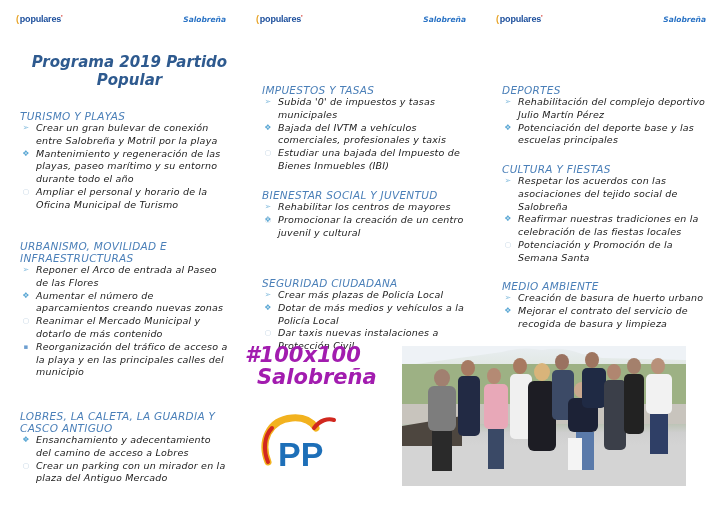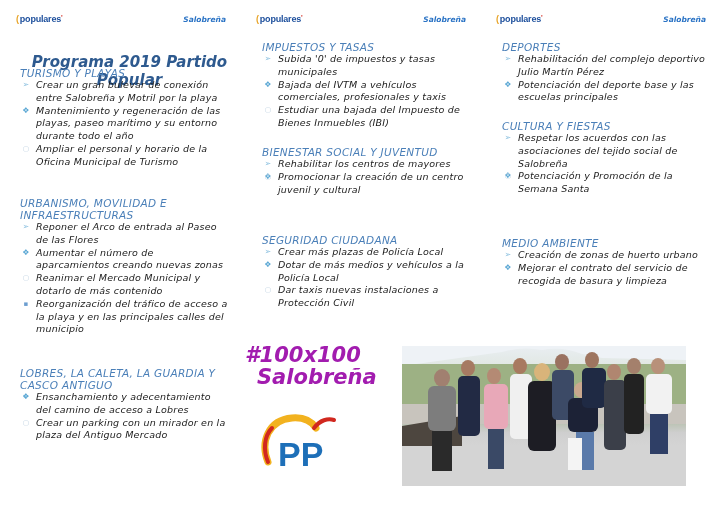--- a/index.html
+++ b/index.html
@@ -6,21 +6,21 @@
   html, body { width:720px; height:509px; background:#ffffff; overflow:hidden; }
   body { font-family: "DejaVu Sans", sans-serif; color:#1a1a1a; position:relative; }
   .panel { position:absolute; top:0; height:509px; width:240px; }
   .p1 { left:0; } .p2 { left:240px; } .p3 { left:480px; }
   .hdr { position:absolute; top:14px; left:16px; right:14px; height:14px; }
   .logo { position:absolute; left:0; top:0; font-family:"Liberation Sans", sans-serif; font-weight:bold; font-size:9px; color:#1d4f9c; letter-spacing:-0.2px; }
   .logo .paren { color:#e8a52a; font-weight:bold; margin-right:1px; }
   .logo .tick { color:#d4291f; font-size:7px; vertical-align:top; }
   .town { position:absolute; right:0; top:1px; font-style:italic; font-weight:bold; font-size:7.5px; color:#2a73c5; }
   .prog-title { position:absolute; left:29px; right:10px; top:42px; text-align:center; font-style:italic; font-weight:bold; font-size:15px; color:#2e5a8f;margin-top:11px; }
-  .sec { position:absolute; left:20px; right:12px; }
+  .sec { position:absolute; left:20px; right:12px;margin-top:43px; }
   .p2 .sec, .p3 .sec { left:22px; }
   .sec-title { font-style:italic; font-size:10.5px; color:#4a7fb8; letter-spacing:0.3px; line-height:12px; }
   .items { list-style:none; }
   .items li { position:relative; padding-left:16px; font-style:italic; font-size:9.5px; line-height:12.8px; color:#1a1a1a; letter-spacing:0.2px; }
   .bul { position:absolute; left:0; top:0; width:12px; text-align:center; font-style:normal; font-size:8px; color:#7fb2d9; }
   .bul.arrow { color:#8cc0e0; }
   .bul.diamond { color:#5aa7d4; }
   .bul.circle { color:#c9d9e6; font-size:8px; }
   .bul.square { color:#6c9ed0; font-size:7px; }
   .hashtag { position:absolute; left:245px; top:344px; font-style:italic; font-weight:bold; font-size:21px; color:#a21caf; line-height:22px; }
@@ -112,29 +112,29 @@
     <ul class="items">
       <li><span class="bul arrow">➢</span><span>Rehabilitación del complejo deportivo Julio Martín Pérez</span></li>
       <li><span class="bul diamond">❖</span><span>Potenciación del deporte base y las escuelas principales</span></li>
     </ul>
   </div>
 
   <div class="sec" style="top:120px">
     <div class="sec-title">CULTURA Y FIESTAS</div>
     <ul class="items">
       <li><span class="bul arrow">➢</span><span>Respetar los acuerdos con las asociaciones del tejido social de Salobreña</span></li>
-      <li><span class="bul diamond">❖</span></li>
+      <li><span class="bul diamond">❖</span><span>Reafirmar nuestras tradiciones en la celebración de las fiestas locales</span></li>
       <li><span class="bul circle">○</span><span>Potenciación y Promoción de la Semana Santa</span></li>
     </ul>
   </div>
 
   <div class="sec" style="top:237px">
     <div class="sec-title">MEDIO AMBIENTE</div>
     <ul class="items">
-      <li><span class="bul arrow">➢</span><span>Creación de zonas de huerto urbano</span></li>
+      <li><span class="bul arrow">➢</span><span>Creación de basura de huerto urbano</span></li>
       <li><span class="bul diamond">❖</span><span>Mejorar el contrato del servicio de recogida de basura y limpieza</span></li>
     </ul>
   </div>
 </div>
 
 <div class="hashtag">
   <span>#100x100</span>
   <span class="l2">Salobreña</span>
 </div>
 

